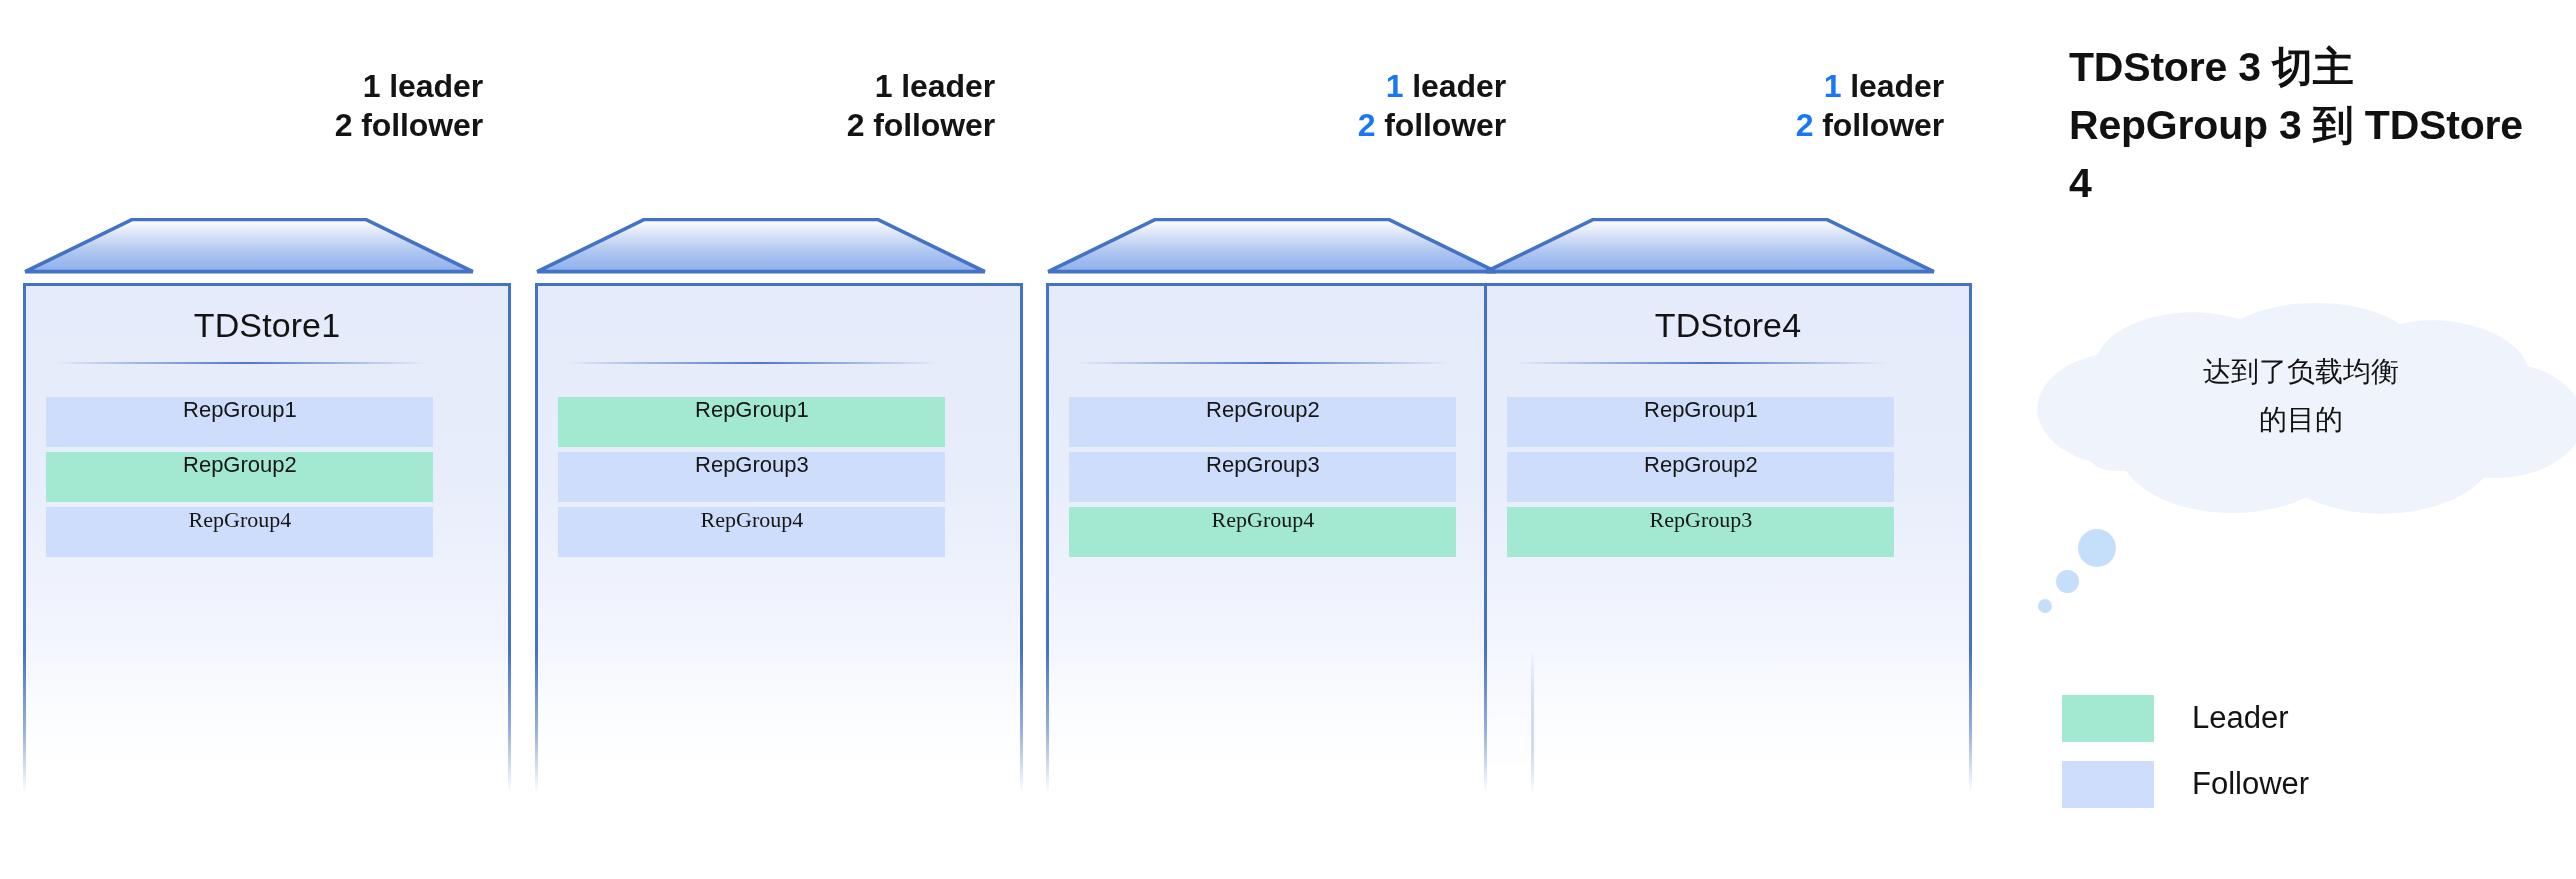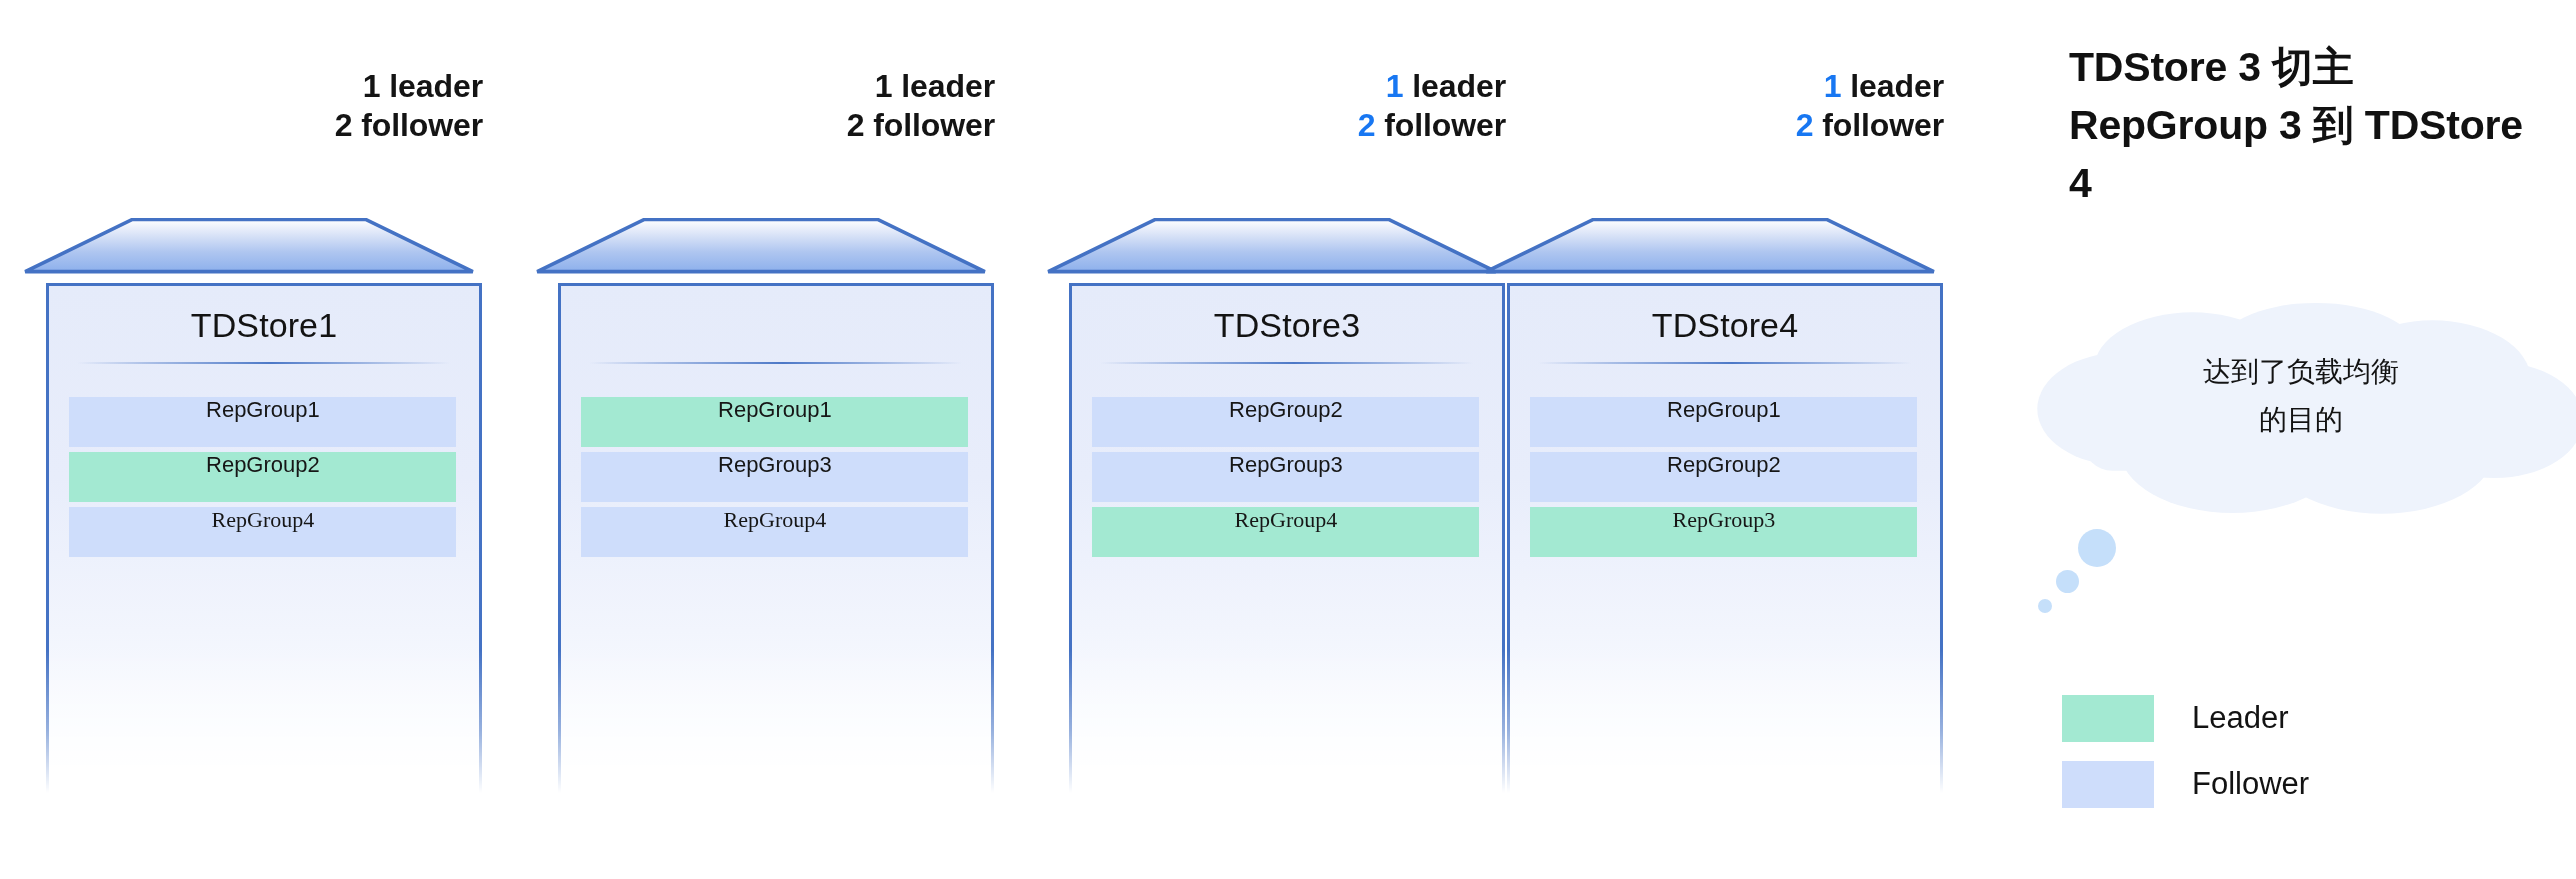--- a/index.html
+++ b/index.html
@@ -61,23 +61,23 @@
     top: 218px;
     width: 452px;
     height: 58px;
     z-index: 2;
   }
   .lid svg { display: block; width: 100%; height: 100%; }
 
   
   .body-box {
     position: absolute;
-    left: 23px;
+    left: 0;
     top: 283px;
-    width: 436px;
+    width: 488px;
     height: 510px;
     z-index: 1;
     border-left: 3.6px solid #4472C4;
     border-right: 3.6px solid #4472C4;
     border-top: 3.6px solid #4472C4;
     box-sizing: border-box;
     background: linear-gradient(to bottom,
         #E5EBFA 0%,
         #E8EDFB 38%,
         #F2F5FD 68%,
@@ -277,21 +277,20 @@
             <stop offset="0%" stop-color="#FFFFFF"></stop>
             <stop offset="22%" stop-color="#E3EAF9"></stop>
             <stop offset="62%" stop-color="#AFC6F0"></stop>
             <stop offset="100%" stop-color="#8DB0EC"></stop>
           </linearGradient>
         </defs>
         <polygon points="150,2 470,2 617,74 3,74" fill="url(#lidg2)" stroke="#4472C4" stroke-width="5"></polygon>
       </svg>
     </div>
     <div class="body-box">
-      <div class="store-title">TDStore3</div>
       <div class="title-rule"></div>
       <div class="rg-list">
           <div class="rg-row follower">
             <span>RepGroup2</span>
           </div>
           <div class="rg-row follower">
             <span>RepGroup3</span>
           </div>
           <div class="rg-row leader">
             <span>RepGroup4</span>

